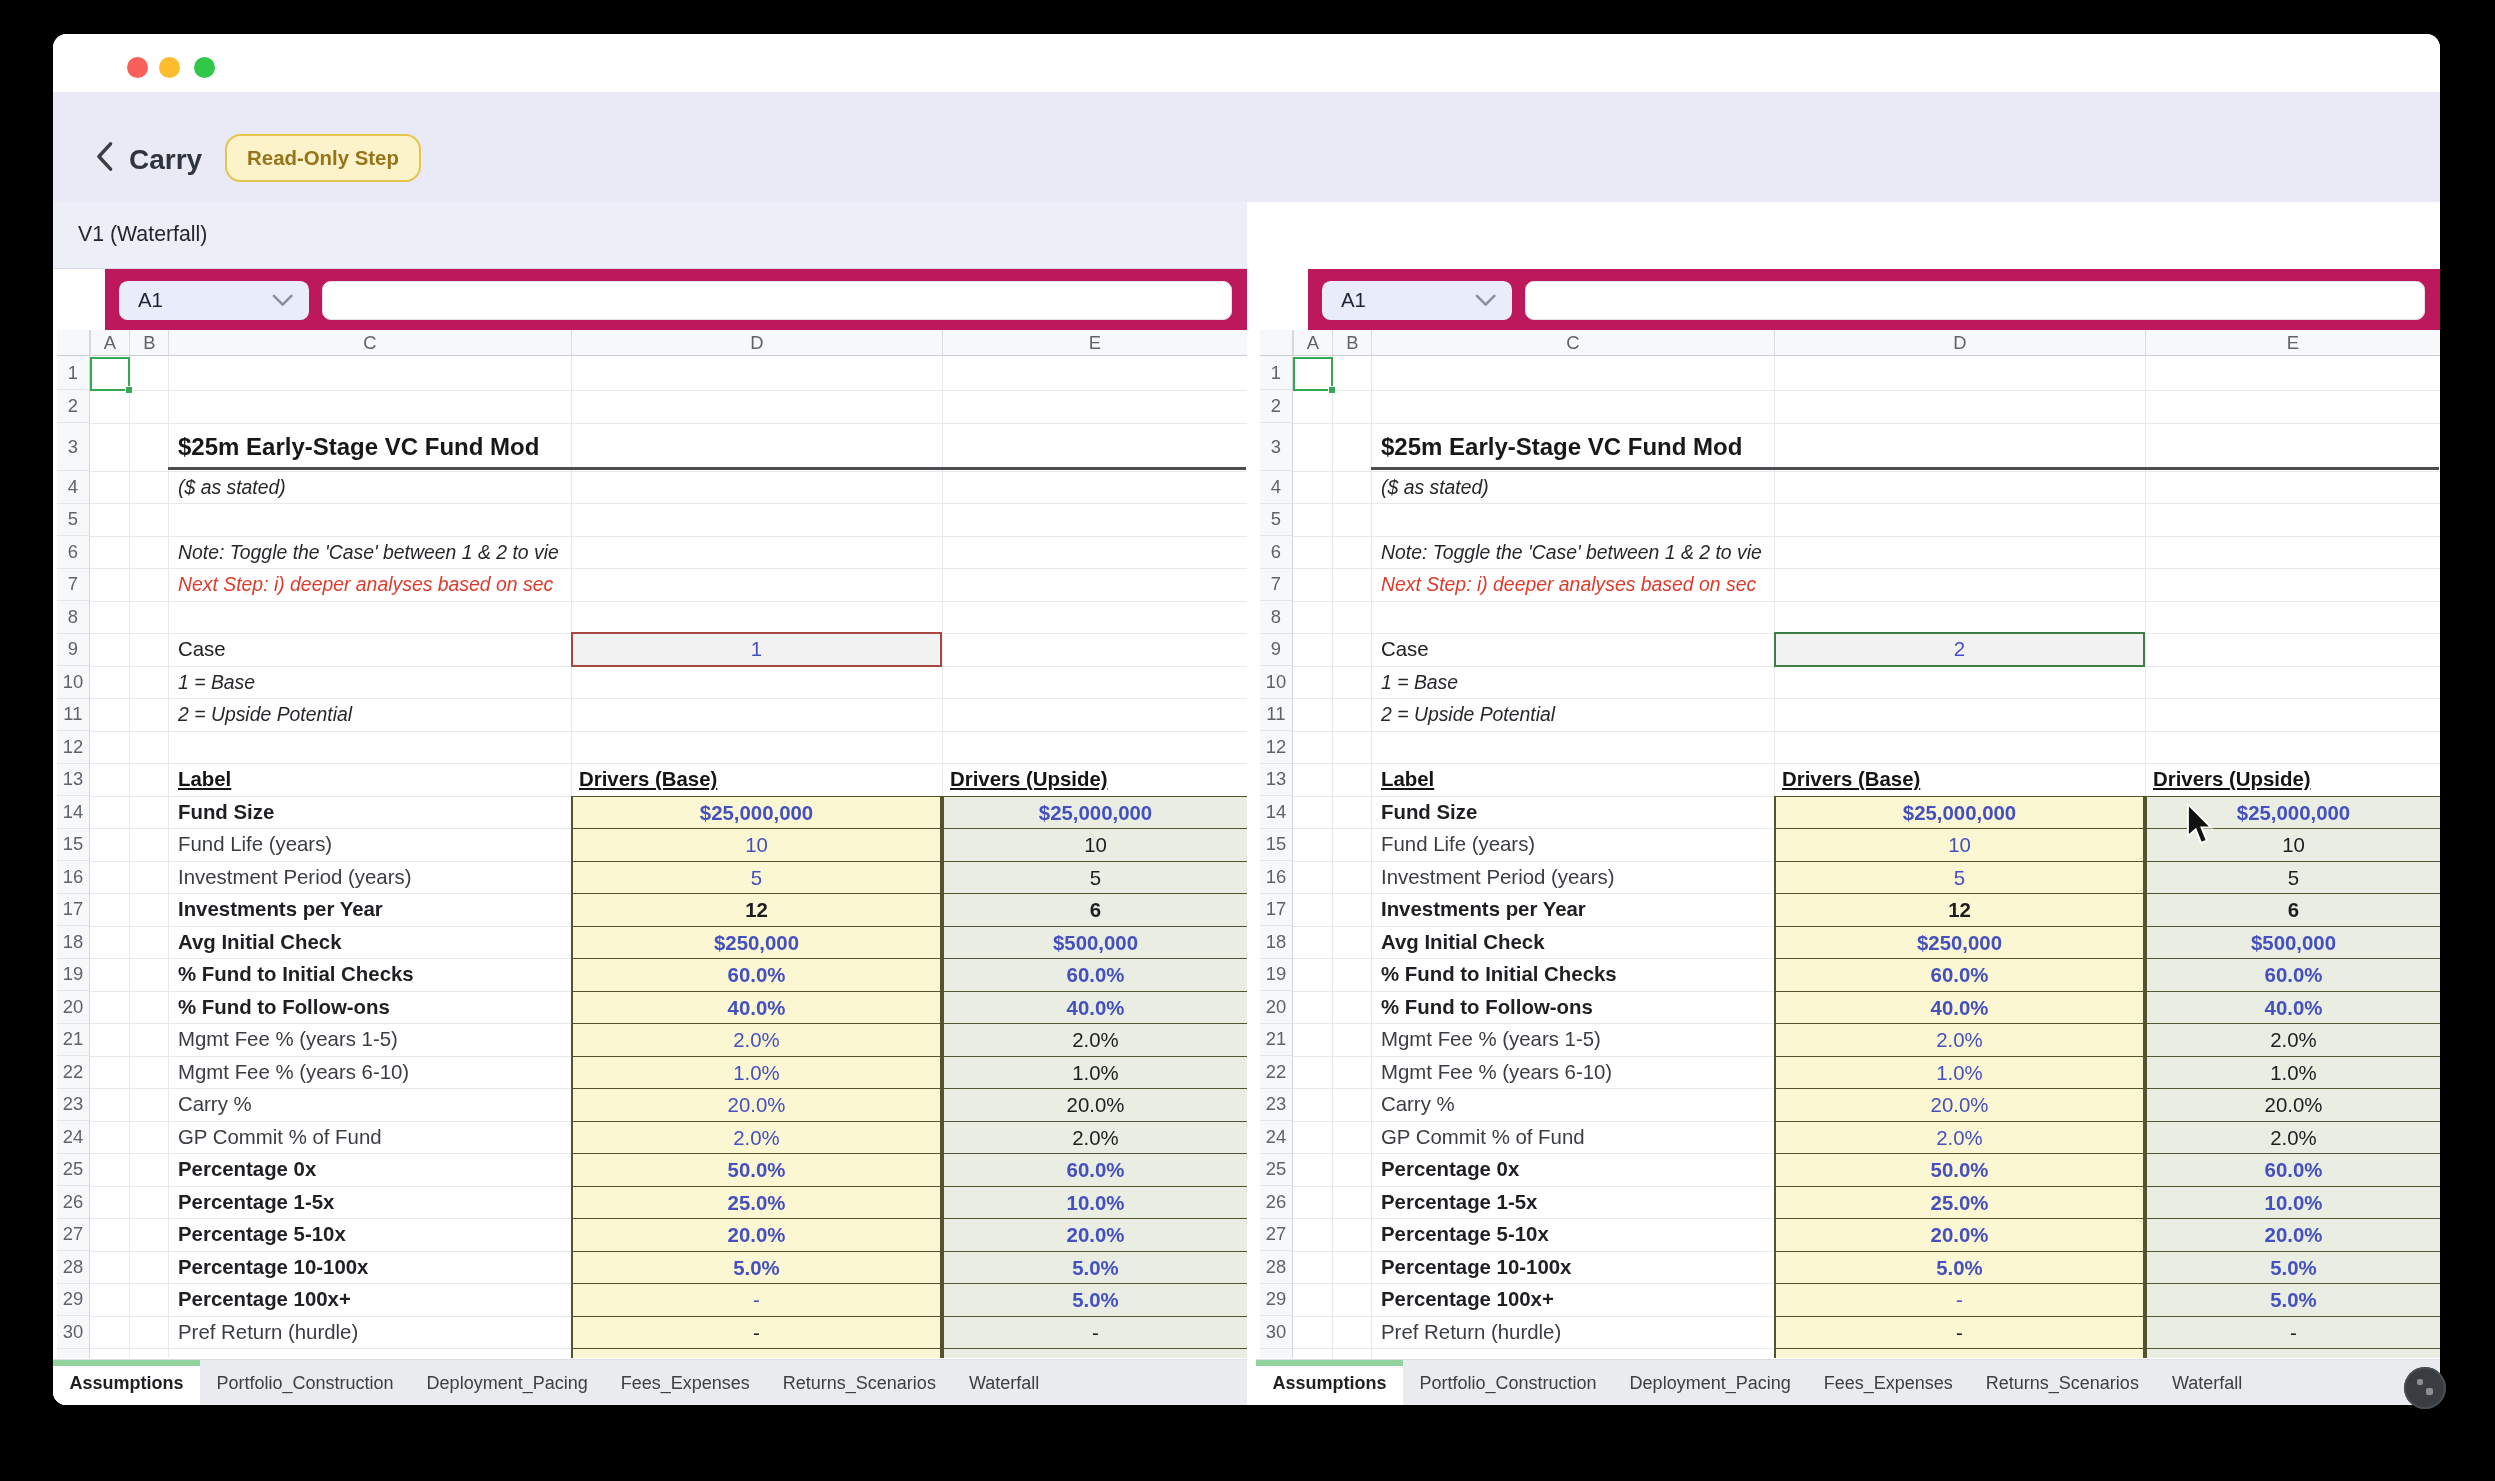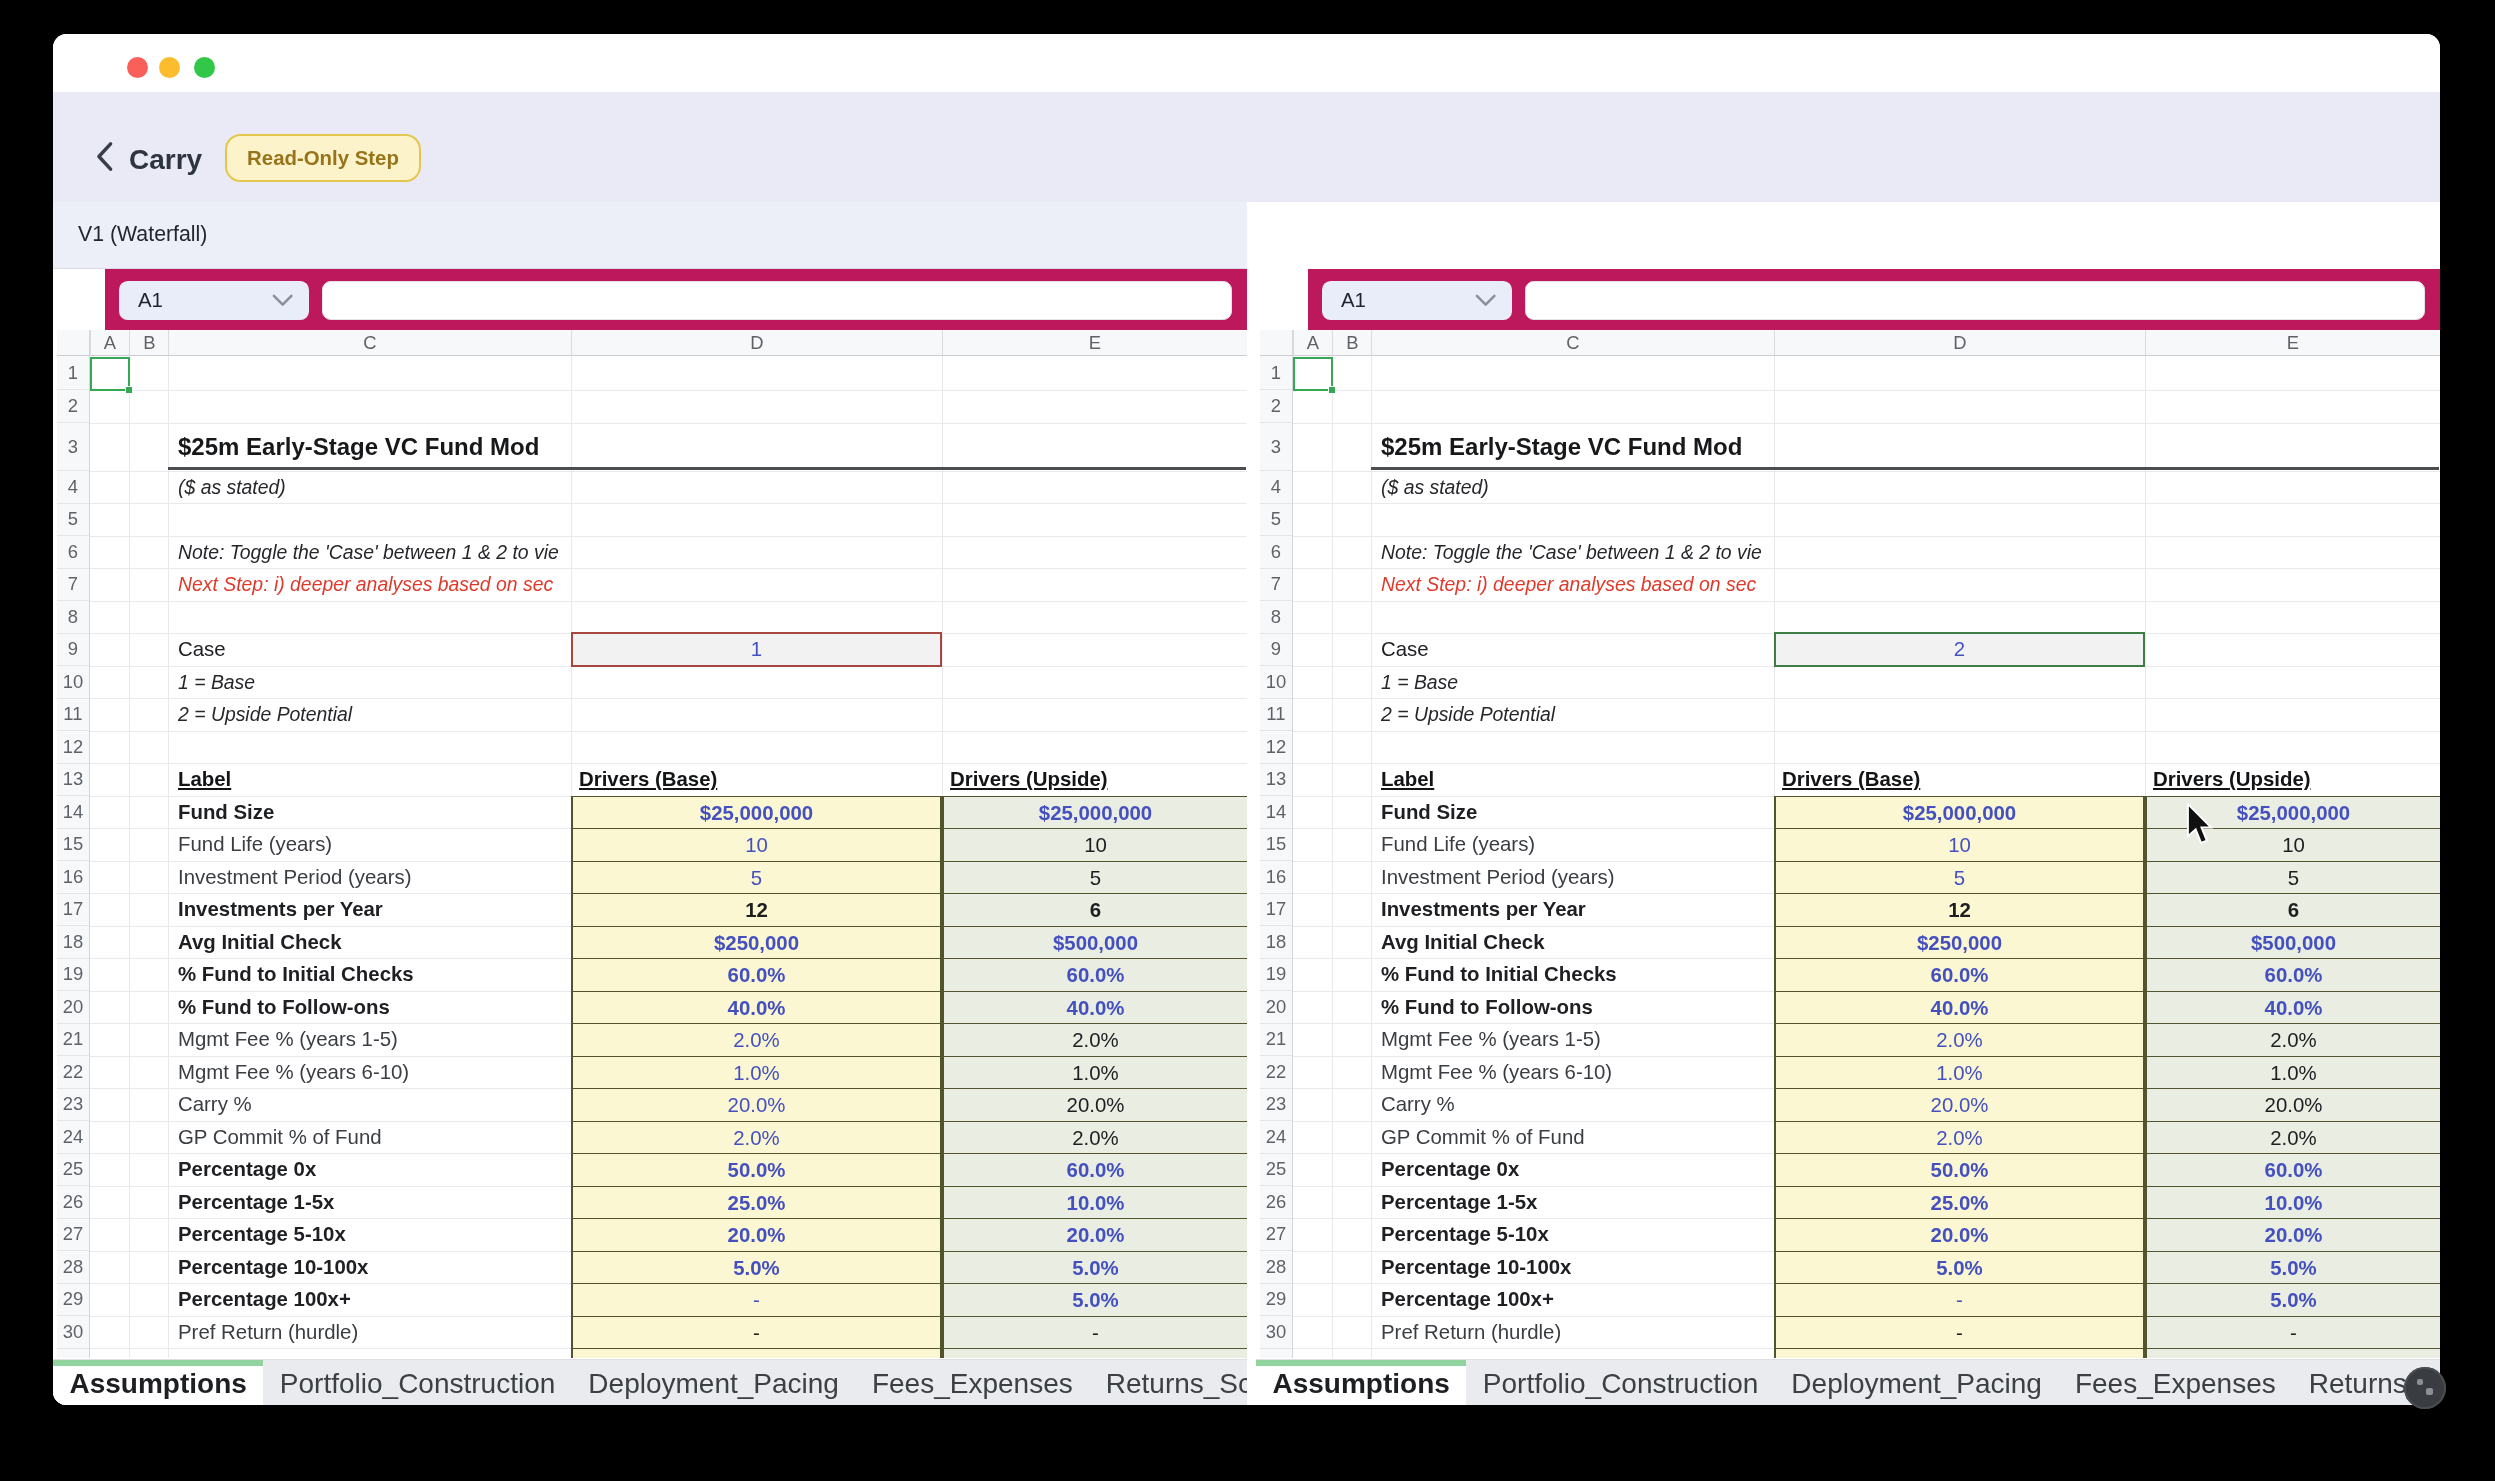--- a/index.html
+++ b/index.html
@@ -38,21 +38,21 @@
     background:#e9ecf9;border-radius:8.7px;font-size:20.4px;color:#1f2430;
     display:flex;align-items:center;padding-left:19.4px;}
   .refbox svg{position:absolute;right:15.5px;top:13.6px;}
   .fx-input{position:absolute;left:217px;top:11.6px;right:15.5px;height:39px;box-sizing:border-box;
     background:#fff;border:1.5px solid #e3e4ea;border-radius:8.7px;}
   .sheet{position:absolute;top:128px;left:0;right:0;height:1029px;background:#fff;}
   .sheet *{box-sizing:border-box;}
   .abs{position:absolute;}
   .tabbar{position:absolute;left:0;right:0;top:1157px;height:47px;background:#e9ebef;
     border-top:1px solid #dddfe3;display:flex;align-items:stretch;overflow:hidden;}
-  .tab{position:relative;display:flex;align-items:center;padding:0 16.5px;font-size:28px;
+  .tab{position:relative;display:flex;align-items:center;padding:0 16.5px;font-size:18px;
     color:#3c4043;white-space:nowrap;flex:0 0 auto;}
   .tab.active{background:#fff;color:#1d1f22;font-weight:600;}
   .tab.active::before{content:"";position:absolute;top:0;left:0;right:0;height:5.8px;
     background:var(--tab-indicator);}
   .cursor{position:absolute;left:2185px;top:803px;width:33px;height:45px;z-index:50;}
   .dark-dot{position:absolute;left:2404px;top:1367px;width:42px;height:42px;border-radius:50%;
     background:#393c40;z-index:40;box-shadow:inset 0 0 0 1.9px #4a4e53;}
   .dark-dot i{position:absolute;background:#8a8f95;border-radius:1.9px;}
 </style>
 </head>

